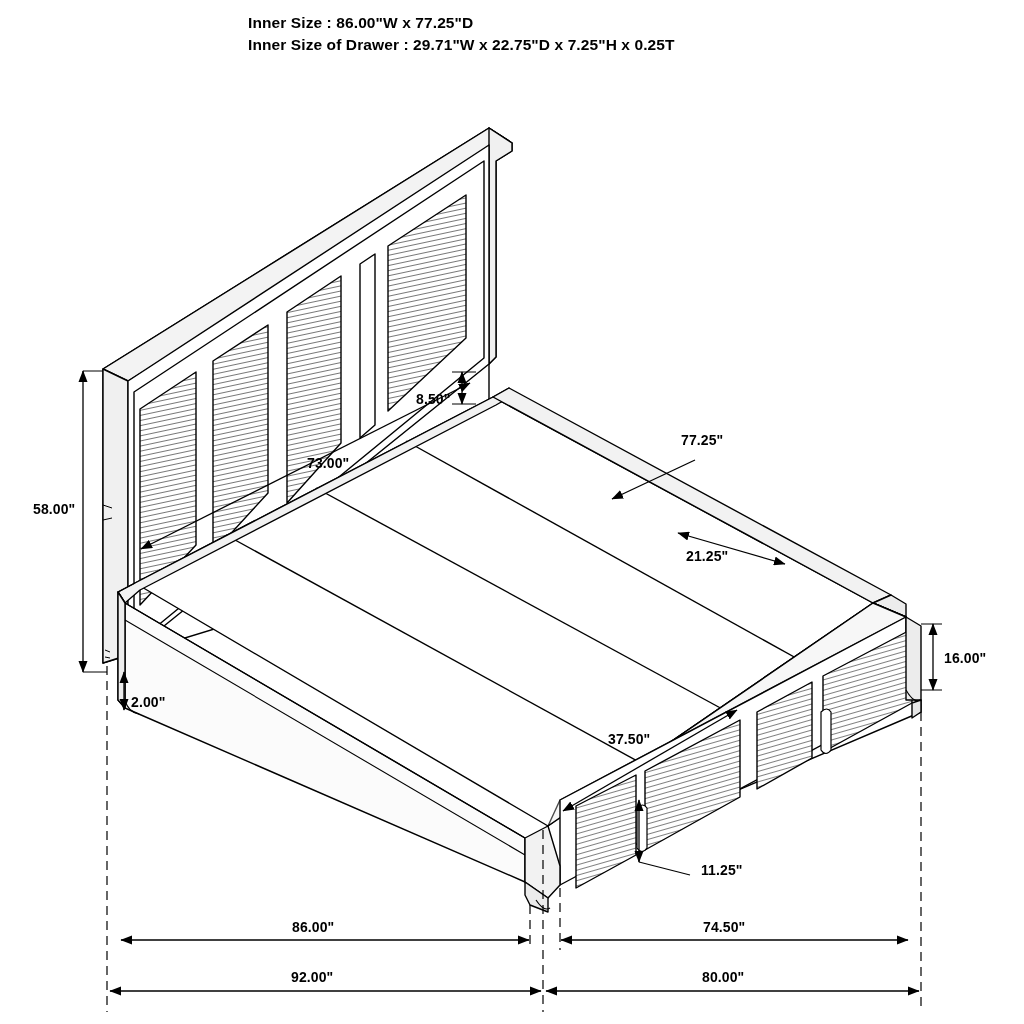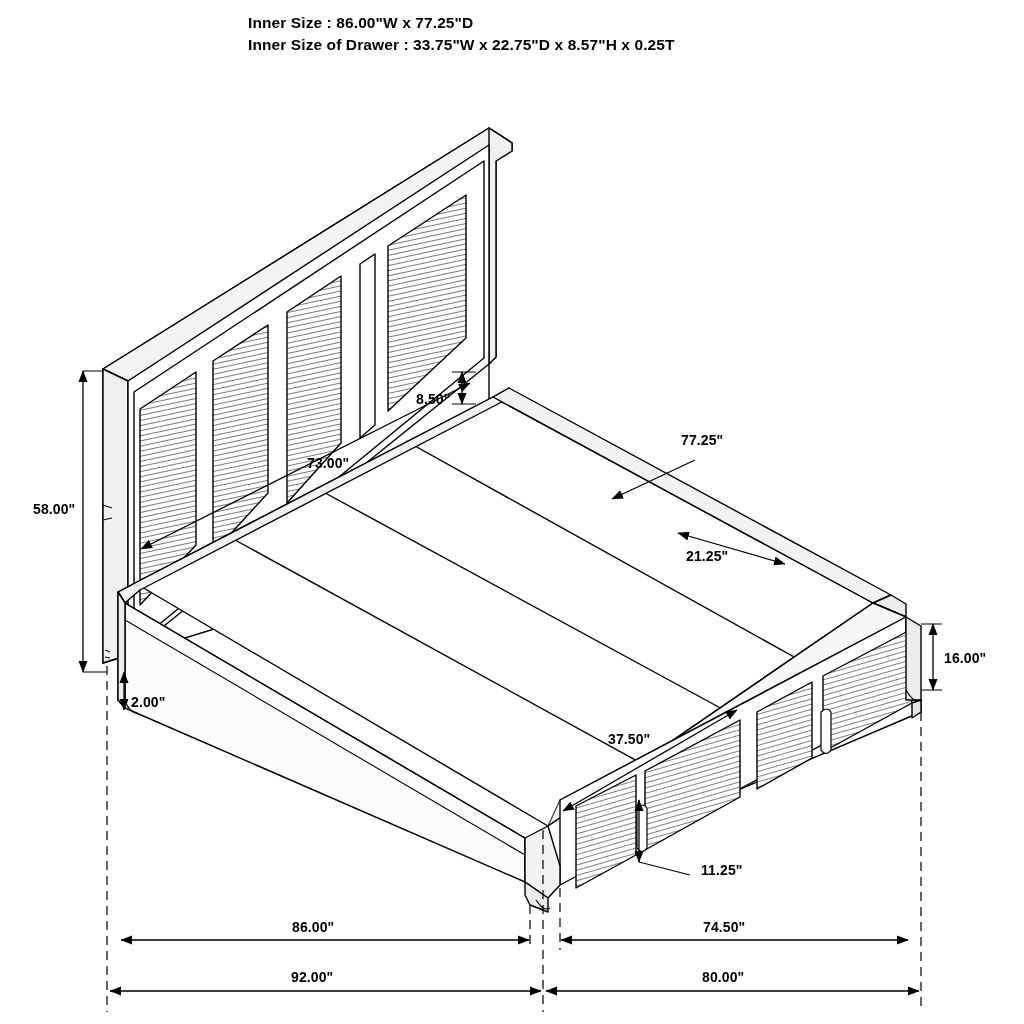--- a/index.html
+++ b/index.html
@@ -31,21 +31,21 @@
     letter-spacing:0.1px;
   }
 </style>
 </head>
 <body>
 
 <div id="stage">
 
   <div class="hdr">
     <div>Inner Size : 86.00"W x 77.25"D</div>
-    <div>Inner Size of Drawer : 33.75"W x 22.75"D x 8.57"H x 0.25T</div>
+    <div>Inner Size of Drawer : 29.71"W x 22.75"D x 7.25"H x 0.25T</div>
   </div>
 
   <svg id="drawing" viewBox="0 0 1024 1024">
     <defs>
       <marker id="ah" markerWidth="9" markerHeight="7" refX="8.5" refY="3.5" orient="auto">
         <polygon points="0,0 9,3.5 0,7" fill="#000"></polygon>
       </marker>
       <marker id="ah2" markerWidth="9" markerHeight="7" refX="0.5" refY="3.5" orient="auto">
         <polygon points="9,0 0,3.5 9,7" fill="#000"></polygon>
       </marker>

